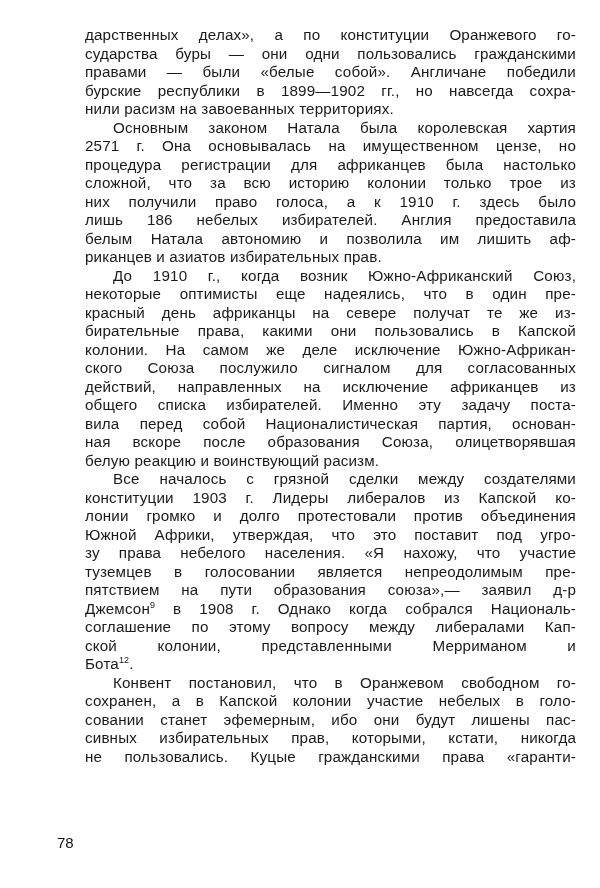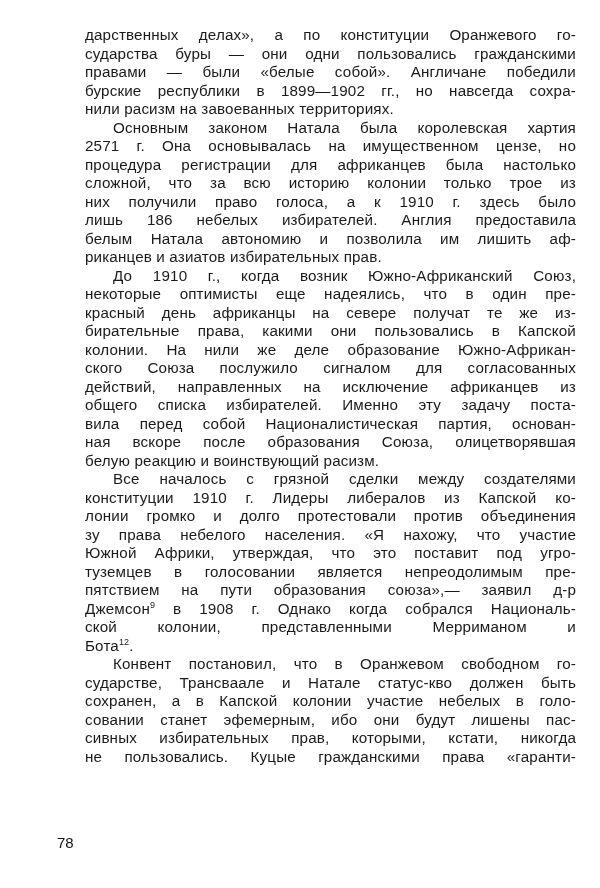--- a/index.html
+++ b/index.html
@@ -73,43 +73,43 @@
       <span class="line">них получили право голоса, а к 1910 г. здесь было</span>
       <span class="line">лишь 186 небелых избирателей. Англия предоставила</span>
       <span class="line">белым Натала автономию и позволила им лишить аф-</span>
       <span class="line last">риканцев и азиатов избирательных прав.</span>
     </div>
     <div>
       <span class="line indent">До 1910 г., когда возник Южно-Африканский Союз,</span>
       <span class="line">некоторые оптимисты еще надеялись, что в один пре-</span>
       <span class="line">красный день африканцы на севере получат те же из-</span>
       <span class="line">бирательные права, какими они пользовались в Капской</span>
-      <span class="line">колонии. На нили же деле образование Южно-Африкан-</span>
+      <span class="line">колонии. На самом же деле исключение Южно-Африкан-</span>
       <span class="line">ского Союза послужило сигналом для согласованных</span>
       <span class="line">действий, направленных на исключение африканцев из</span>
       <span class="line">общего списка избирателей. Именно эту задачу поста-</span>
       <span class="line">вила перед собой Националистическая партия, основан-</span>
       <span class="line">ная вскоре после образования Союза, олицетворявшая</span>
       <span class="line last">белую реакцию и воинствующий расизм.</span>
     </div>
     <div>
       <span class="line indent">Все началось с грязной сделки между создателями</span>
-      <span class="line">конституции 1910 г. Лидеры либералов из Капской ко-</span>
+      <span class="line">конституции 1903 г. Лидеры либералов из Капской ко-</span>
       <span class="line">лонии громко и долго протестовали против объединения</span>
+      <span class="line">Южной Африки, утверждая, что это поставит под угро-</span>
       <span class="line">зу права небелого населения. «Я нахожу, что участие</span>
-      <span class="line">Южной Африки, утверждая, что это поставит под угро-</span>
       <span class="line">туземцев в голосовании является непреодолимым пре-</span>
       <span class="line">пятствием на пути образования союза»,— заявил д-р</span>
       <span class="line">Джемсон<sup>9</sup> в 1908 г. Однако когда собрался Националь-</span>
+      <span class="line">соглашение по этому вопросу между либералами Кап-</span>
       <span class="line">ской колонии, представленными Мерриманом и</span>
       <span class="line last">Бота<sup>12</sup>.</span>
     </div>
     <div>
       <span class="line indent">Конвент постановил, что в Оранжевом свободном го-</span>
-      <span class="line">сударстве, Трансваале и Натале статус-кво должен быть</span>
       <span class="line">сохранен, а в Капской колонии участие небелых в голо-</span>
       <span class="line">совании станет эфемерным, ибо они будут лишены пас-</span>
       <span class="line">сивных избирательных прав, которыми, кстати, никогда</span>
       <span class="line">не пользовались. Куцые гражданскими права «гаранти-</span>
     </div>
   </div>
 
 <div class="page-number">78</div>
 
 </body></html>

